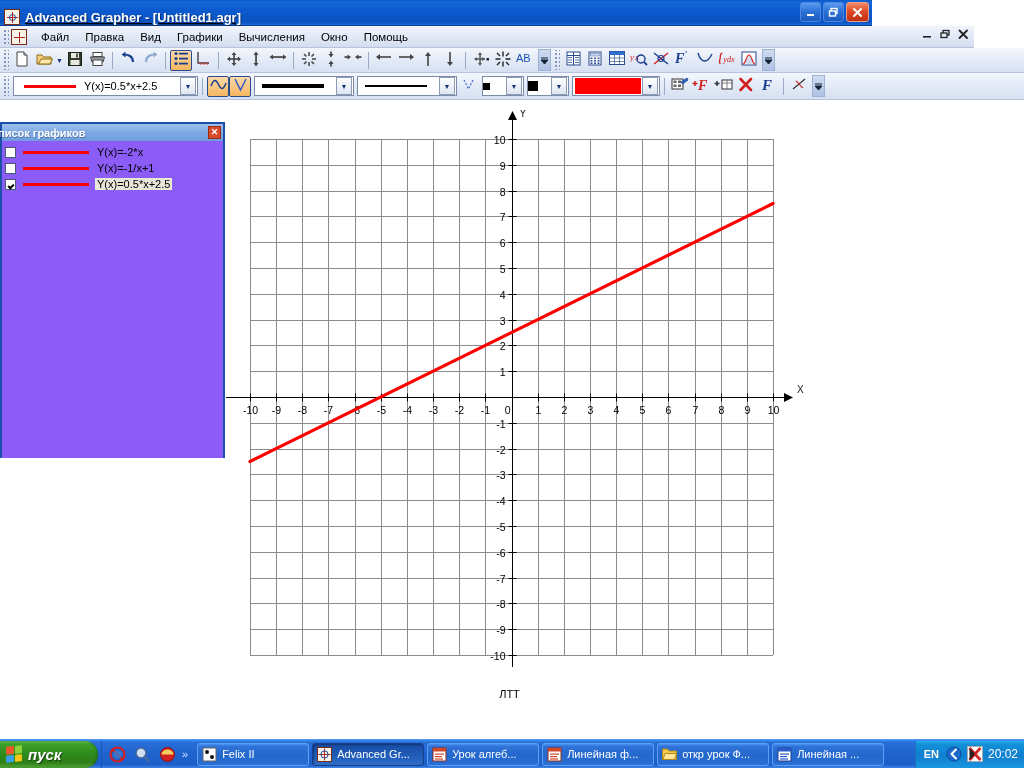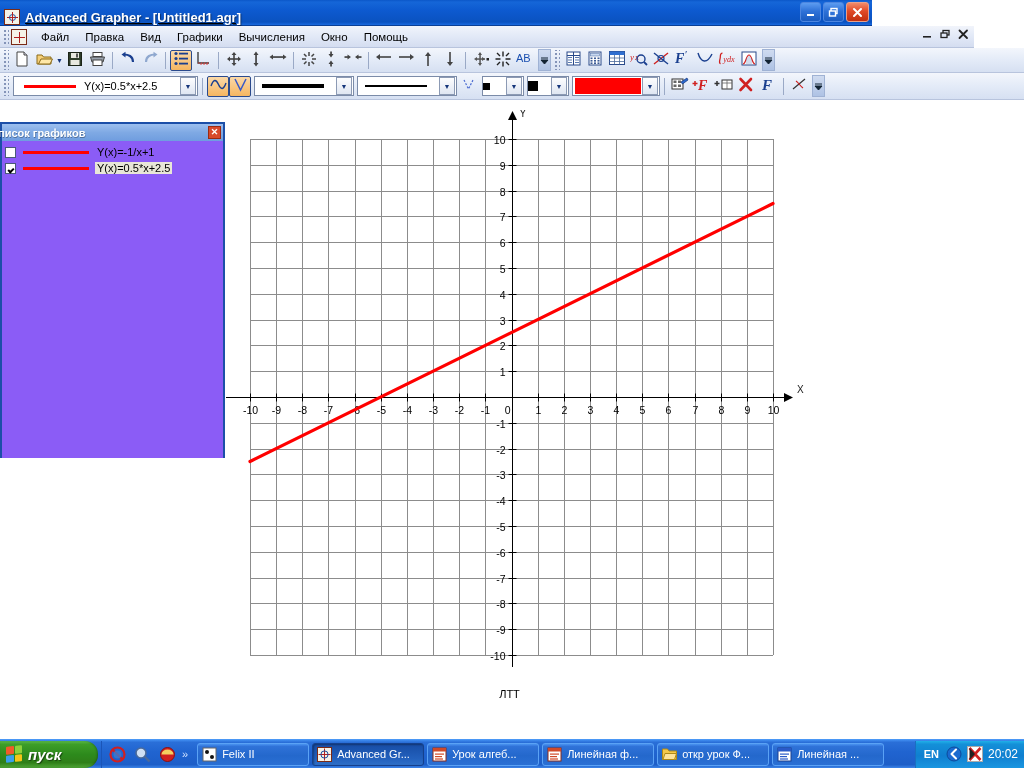--- a/index.html
+++ b/index.html
@@ -705,20 +705,25 @@
         </svg>
     </div>
   </div>
 
   <div class="glist">
     <div class="glist-title">
       <div class="t">писок графиков</div>
       <div class="glist-close">✕</div>
     </div>
     <div class="glist-body">
+      <div class="grow">
+        <div class="gcheck"></div>
+        <div class="gline"></div>
+        <div class="glabel">Y(x)=-2*x</div>
+      </div>
       <div class="grow">
         <div class="gcheck"></div>
         <div class="gline"></div>
         <div class="glabel">Y(x)=-1/x+1</div>
       </div>
       <div class="grow selected">
         <div class="gcheck on"></div>
         <div class="gline"></div>
         <div class="glabel">Y(x)=0.5*x+2.5</div>
       </div>

